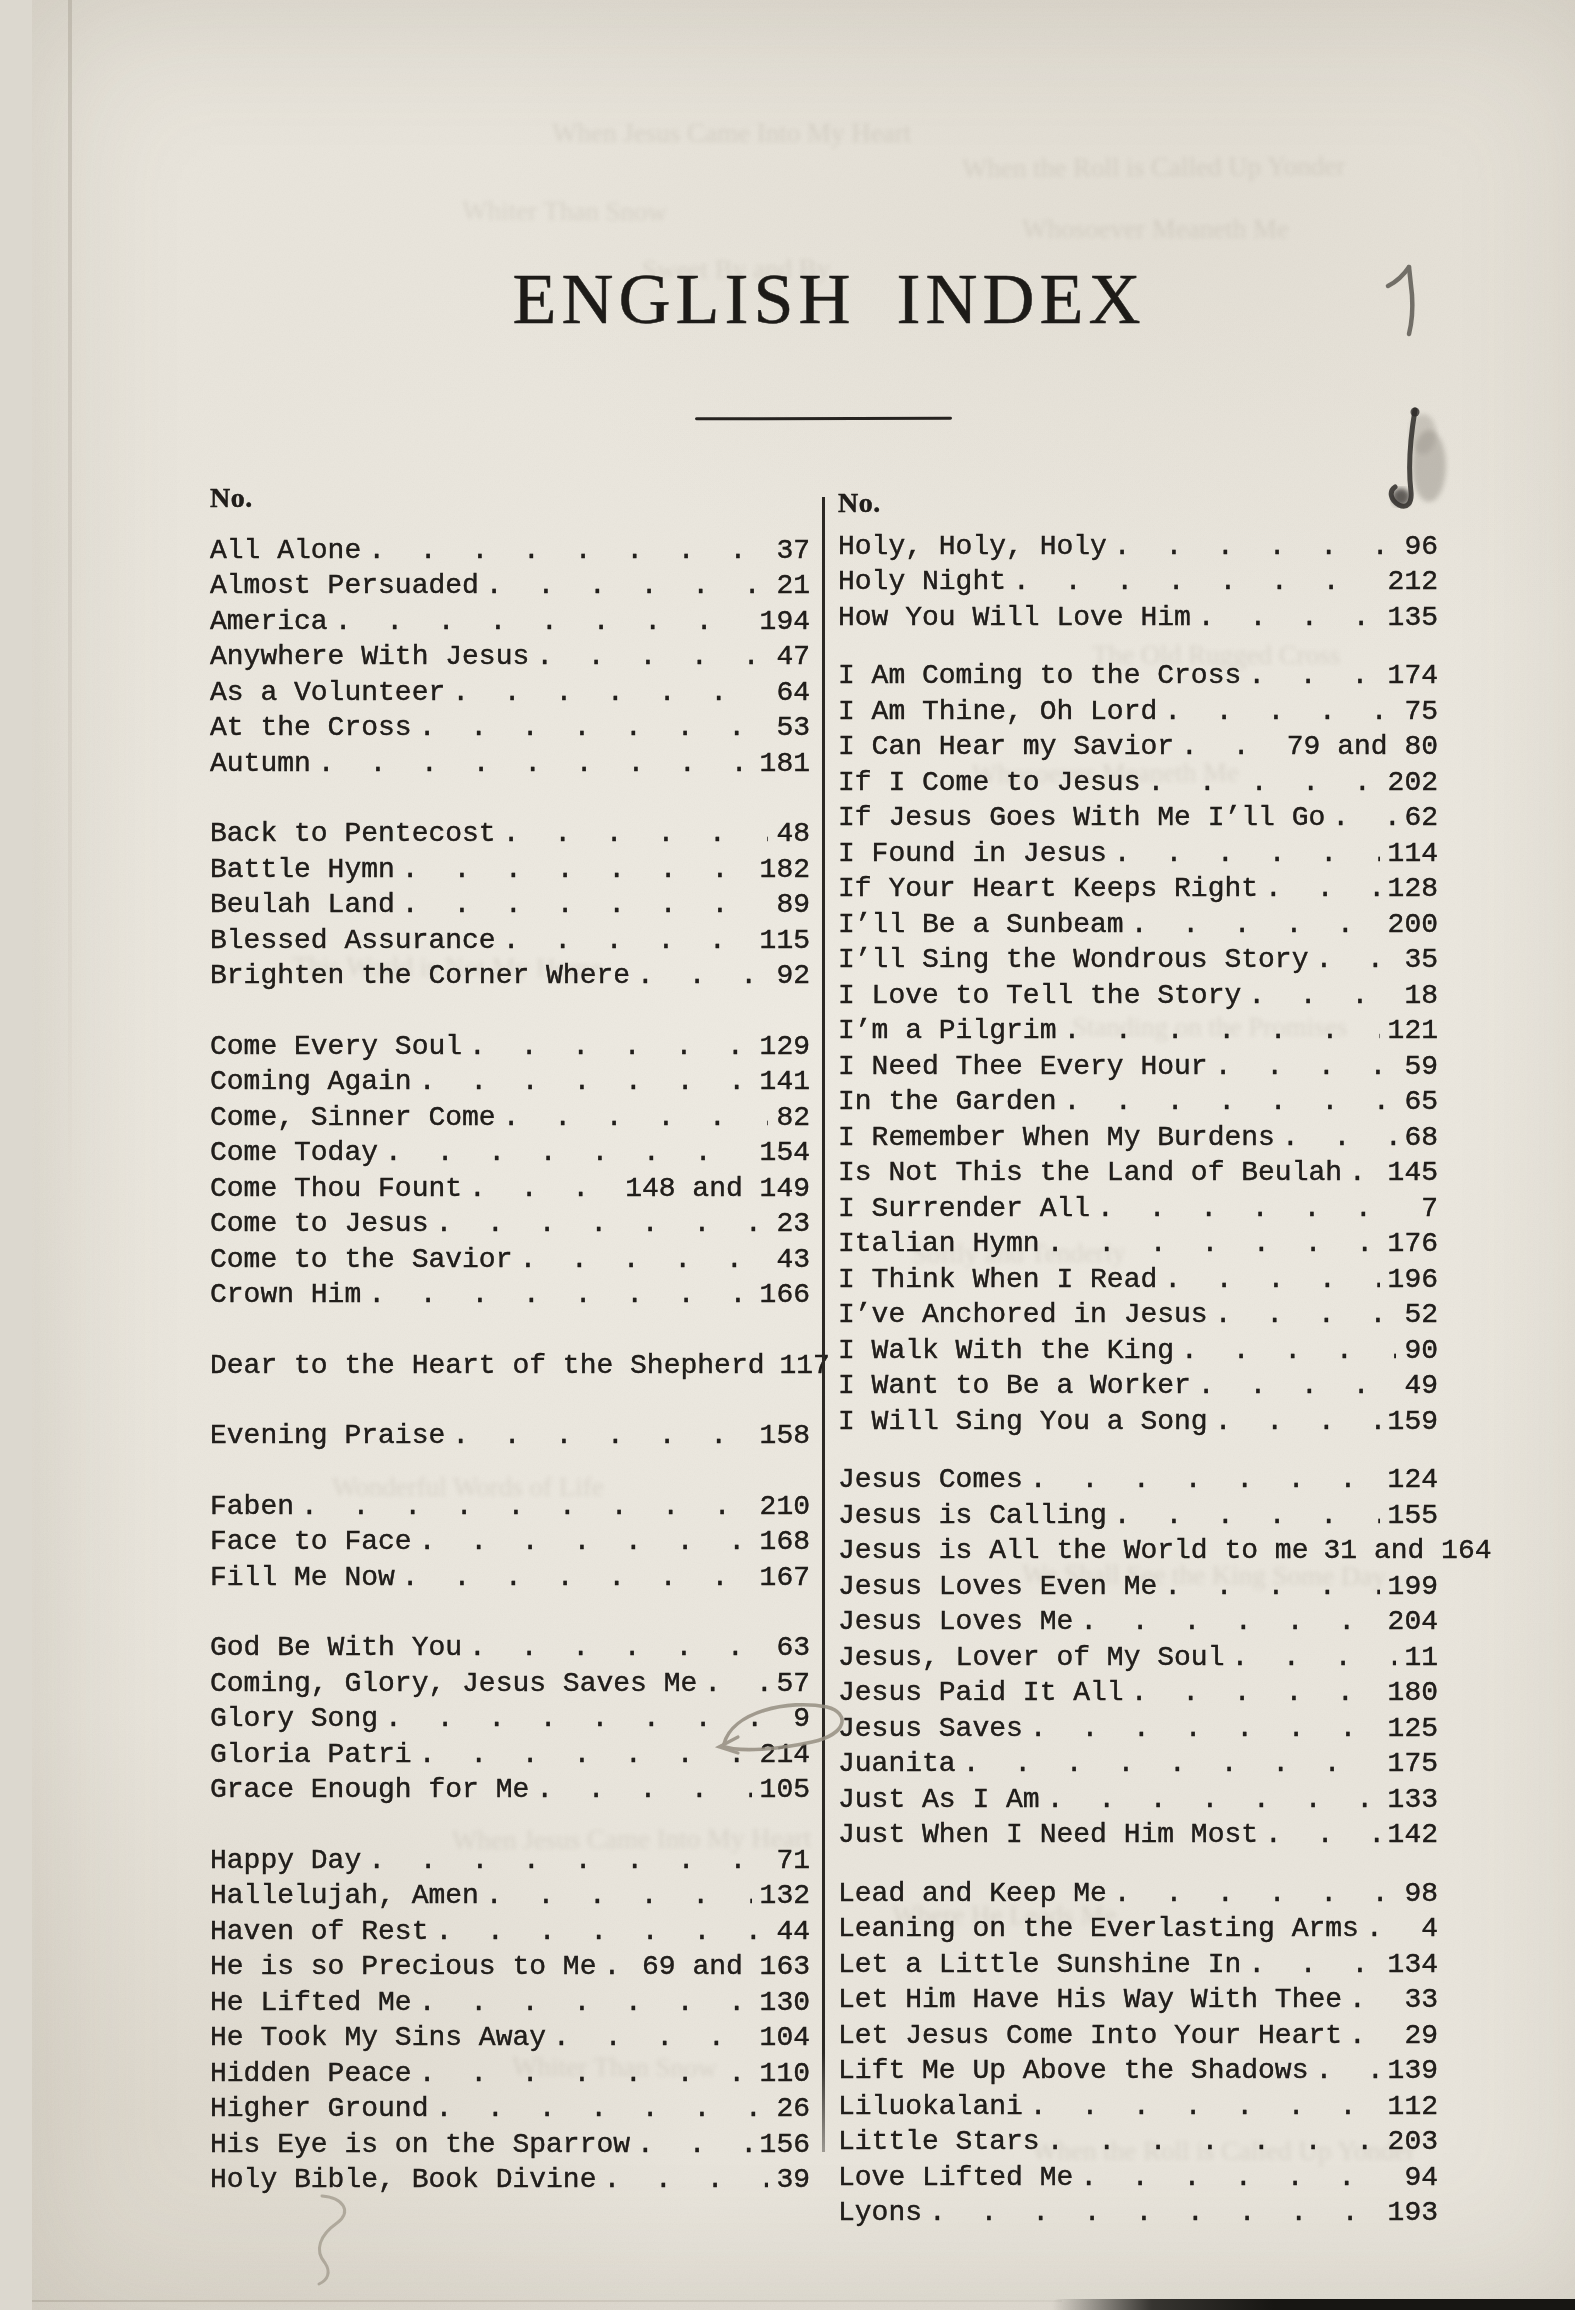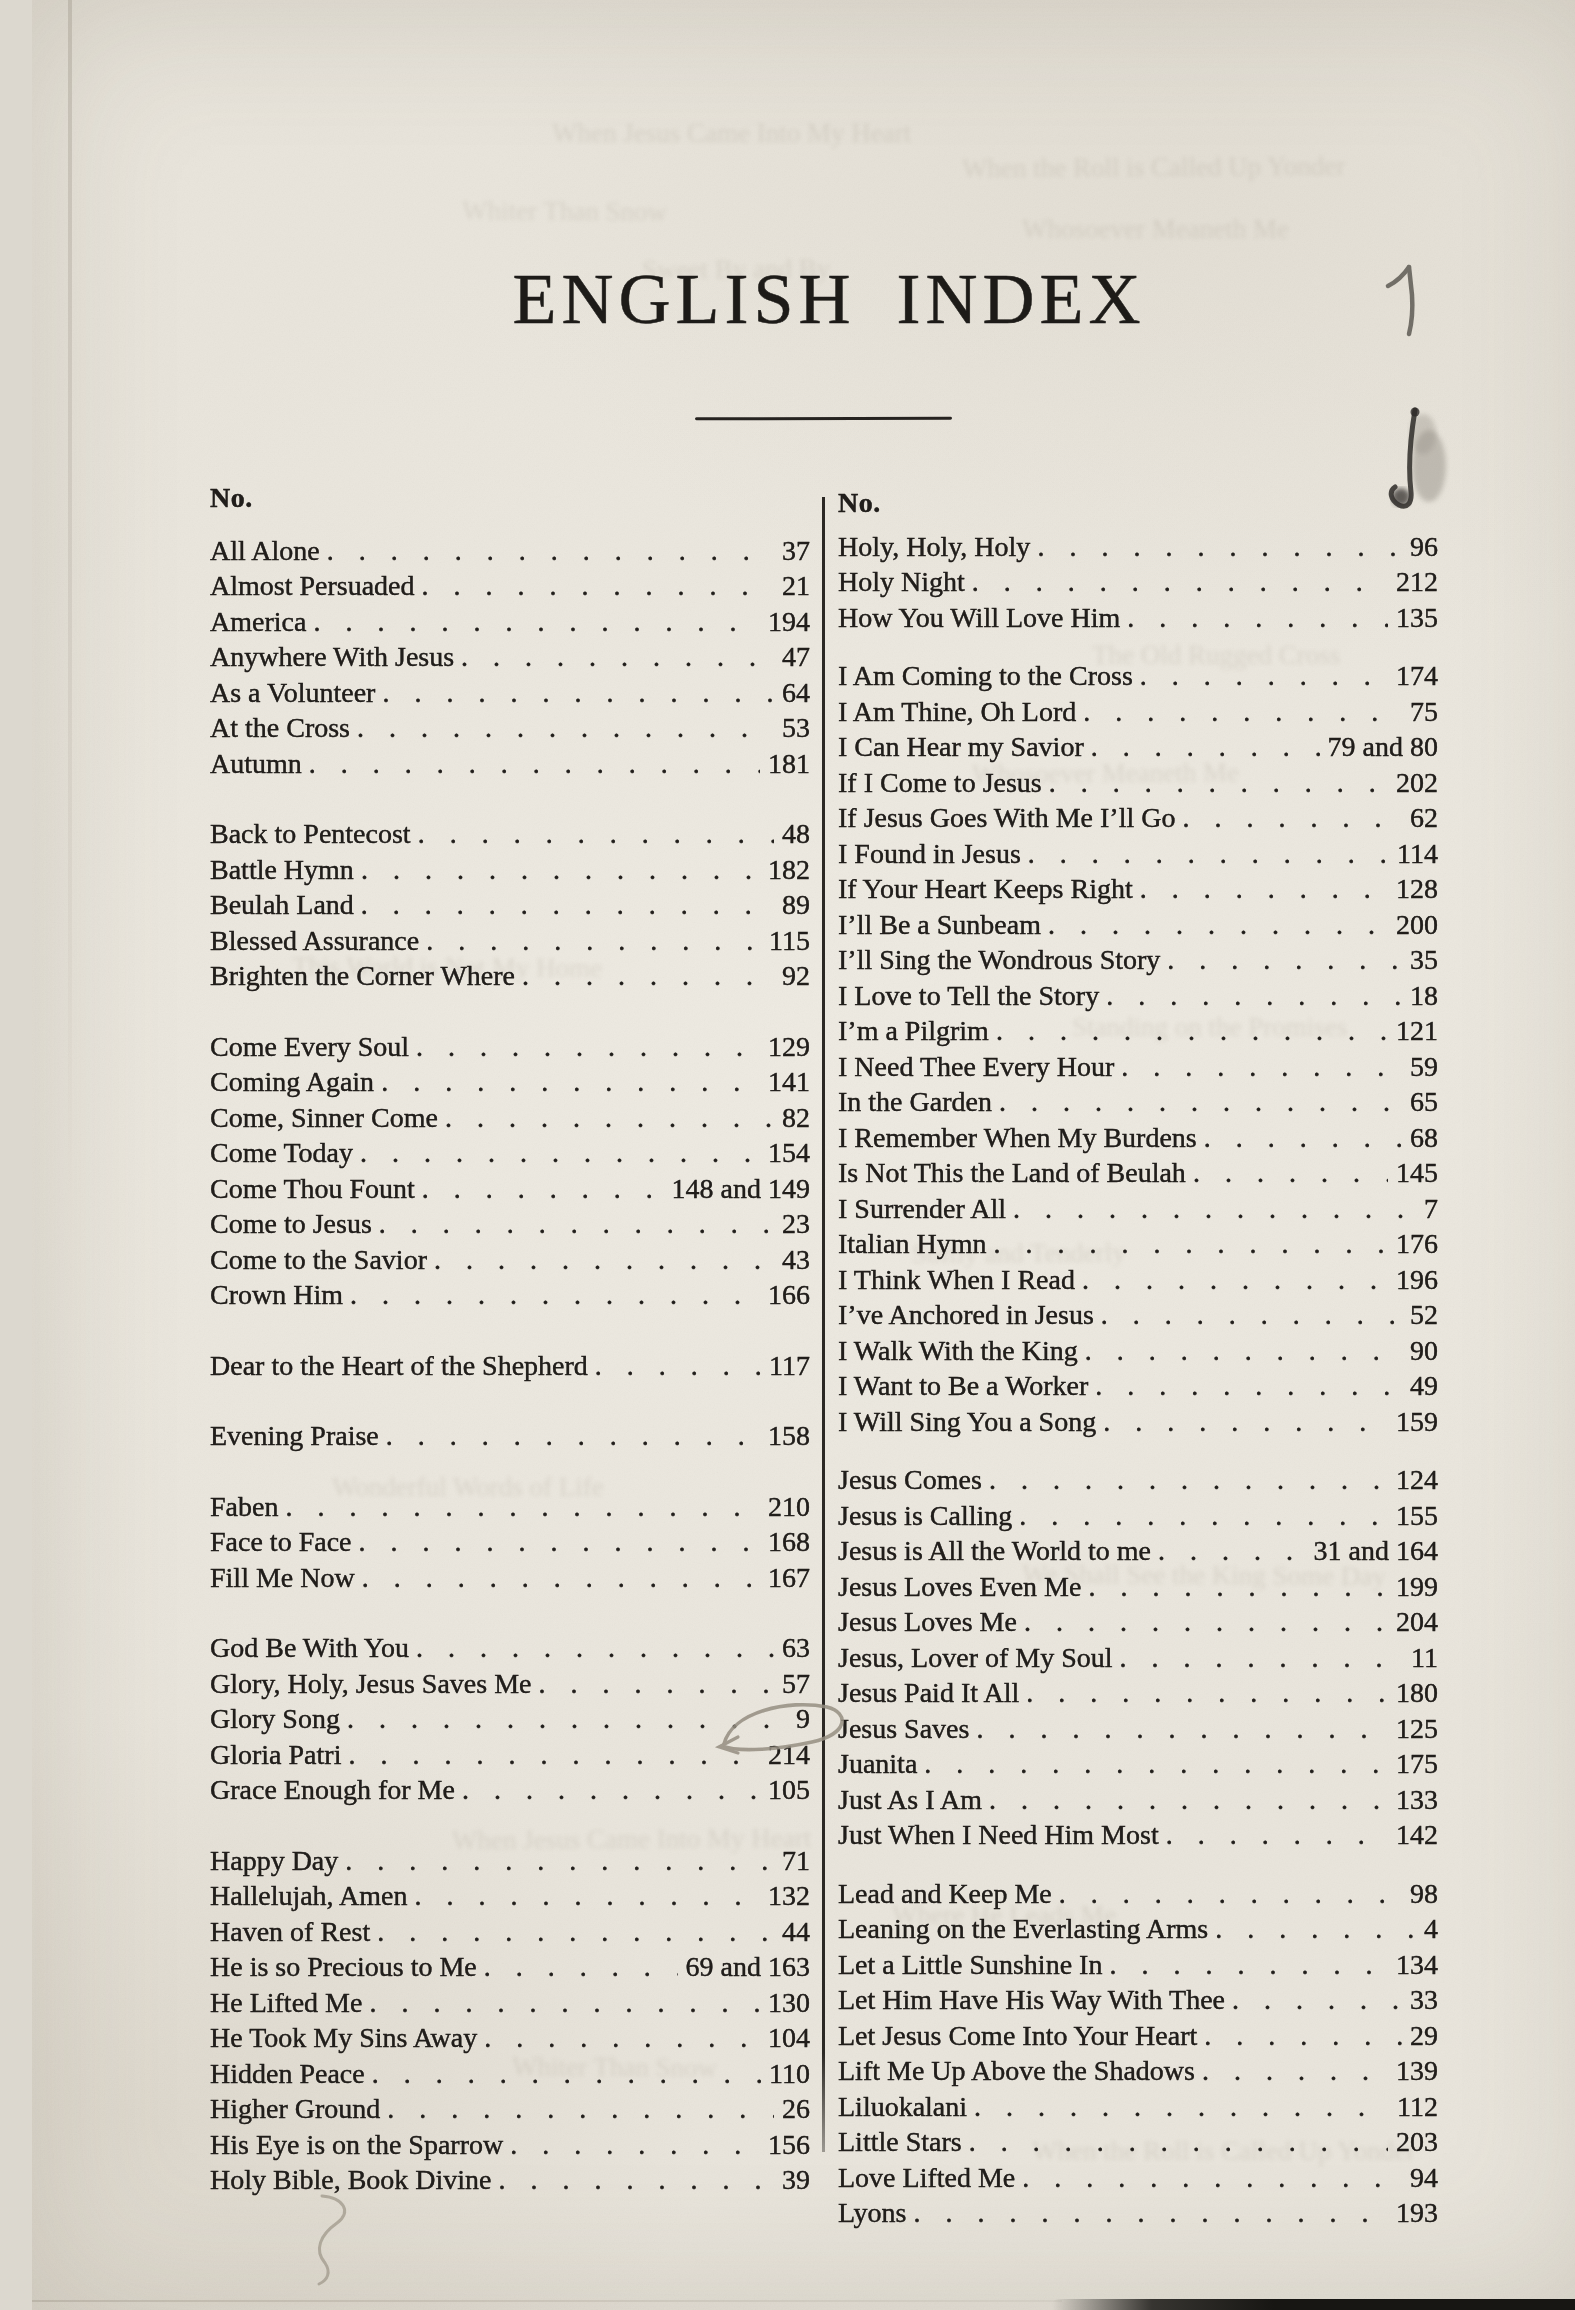--- a/index.html
+++ b/index.html
@@ -36,21 +36,21 @@
     position:absolute;width:600px;
     font-size:28px;line-height:35.5px;color:#211e1b;
     -webkit-text-stroke:.35px #211e1b;
     text-shadow:0 0 .5px rgba(33,30,27,.55);
   }
   .col-left{left:178px;top:480px;}
   .col-right{left:806px;top:485px;}
   .no-header{font-weight:700;letter-spacing:.5px;}
   .col-left  .no-header{margin-bottom:17px;}
   .col-right .no-header{margin-bottom:8px;}
-  .group{margin:0;}
+  .group{margin:0;font-family:Liberation Mono, monospace;}
   .col-left  .group + .group{margin-top:35px;}
   .col-right .group + .group{margin-top:23px;}
   .row{display:flex;align-items:baseline;white-space:nowrap;}
   .row .t{flex:0 0 auto;}
   .row .l{flex:1 1 auto;overflow:hidden;margin:0 8px 0 7px;min-width:0;}
   .row .l::after{
     content:". . . . . . . . . . . . . . . . . . . . . . . . . . . . . . . . . . . . . . . . . . . . . . . . . . . .";
     letter-spacing:9px;
   }
   .row .n{flex:0 0 auto;text-align:right;}
@@ -257,21 +257,21 @@
             <span class="n">167</span>
           </div>
         </div>
         <div class="group">
           <div class="row">
             <span class="t">God Be With You</span>
             <span class="l"></span>
             <span class="n">63</span>
           </div>
           <div class="row">
-            <span class="t">Glory, Holy, Jesus Saves Me</span>
+            <span class="t">Coming, Glory, Jesus Saves Me</span>
             <span class="l"></span>
             <span class="n">57</span>
           </div>
           <div class="row">
             <span class="t">Glory Song</span>
             <span class="l"></span>
             <span class="n">9</span>
           </div>
           <div class="row">
             <span class="t">Gloria Patri</span>

